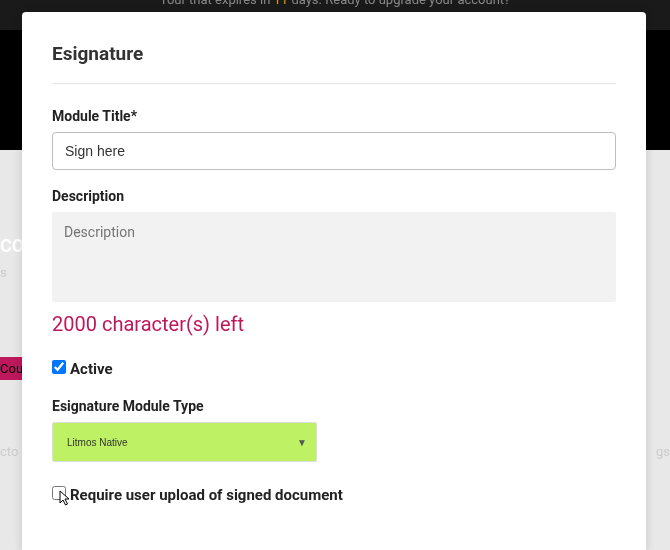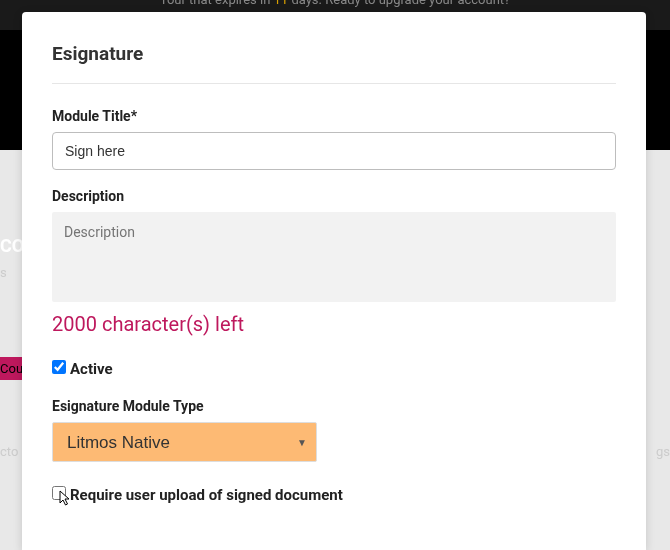--- a/index.html
+++ b/index.html
@@ -145,24 +145,24 @@
     }
     .select-wrap {
       position: relative;
       width: 265px;
       margin-bottom: 24px;
     }
     .select {
       width: 100%;
       height: 40px;
       border: 1px solid #ddd;
-      background: #fdba74;
+      background: #bef264;
       border-radius: 2px;
       padding: 0 28px 0 14px;
-      font-size: 17px;
+      font-size: 10px;
       color: #333;
       appearance: none;
       cursor: pointer;
     }
     .select-caret {
       position: absolute;
       right: 10px;
       top: 50%;
       transform: translateY(-50%);
       pointer-events: none;

